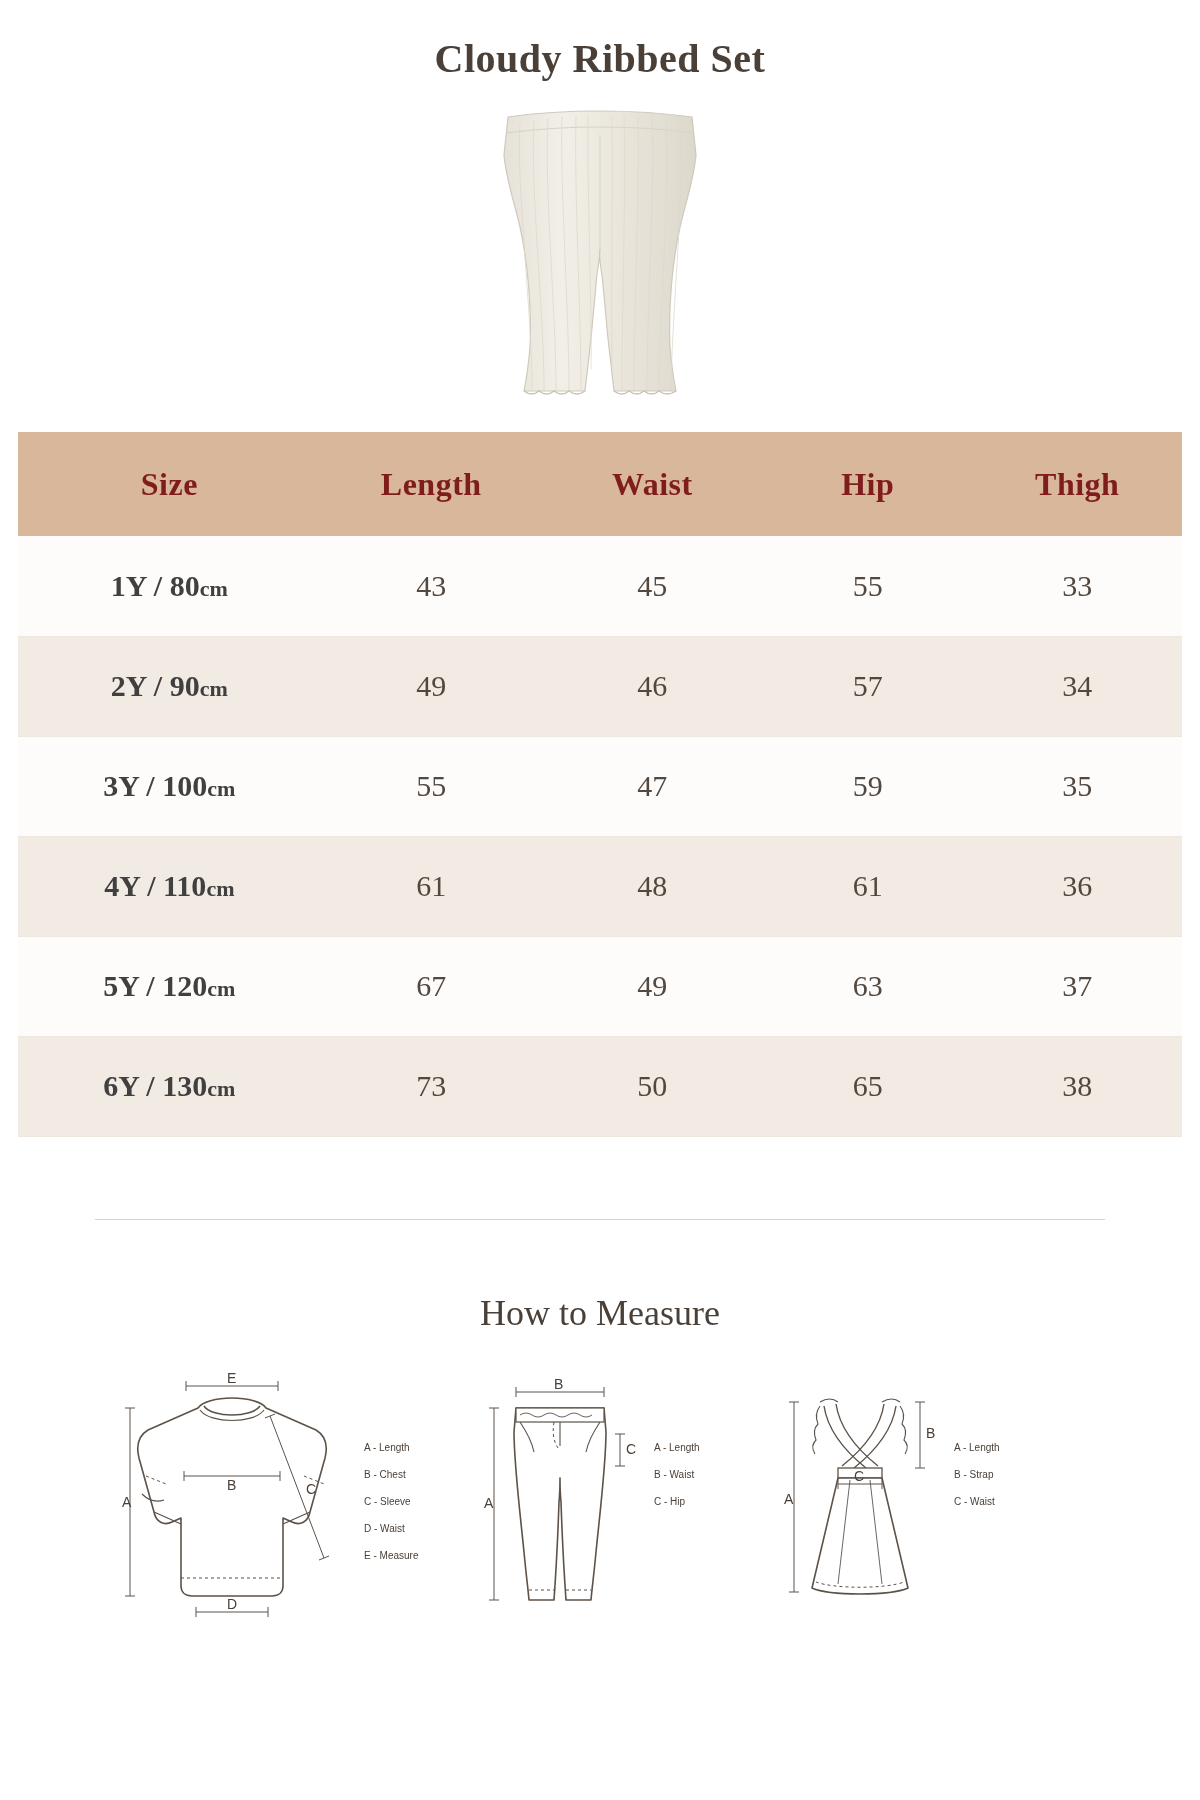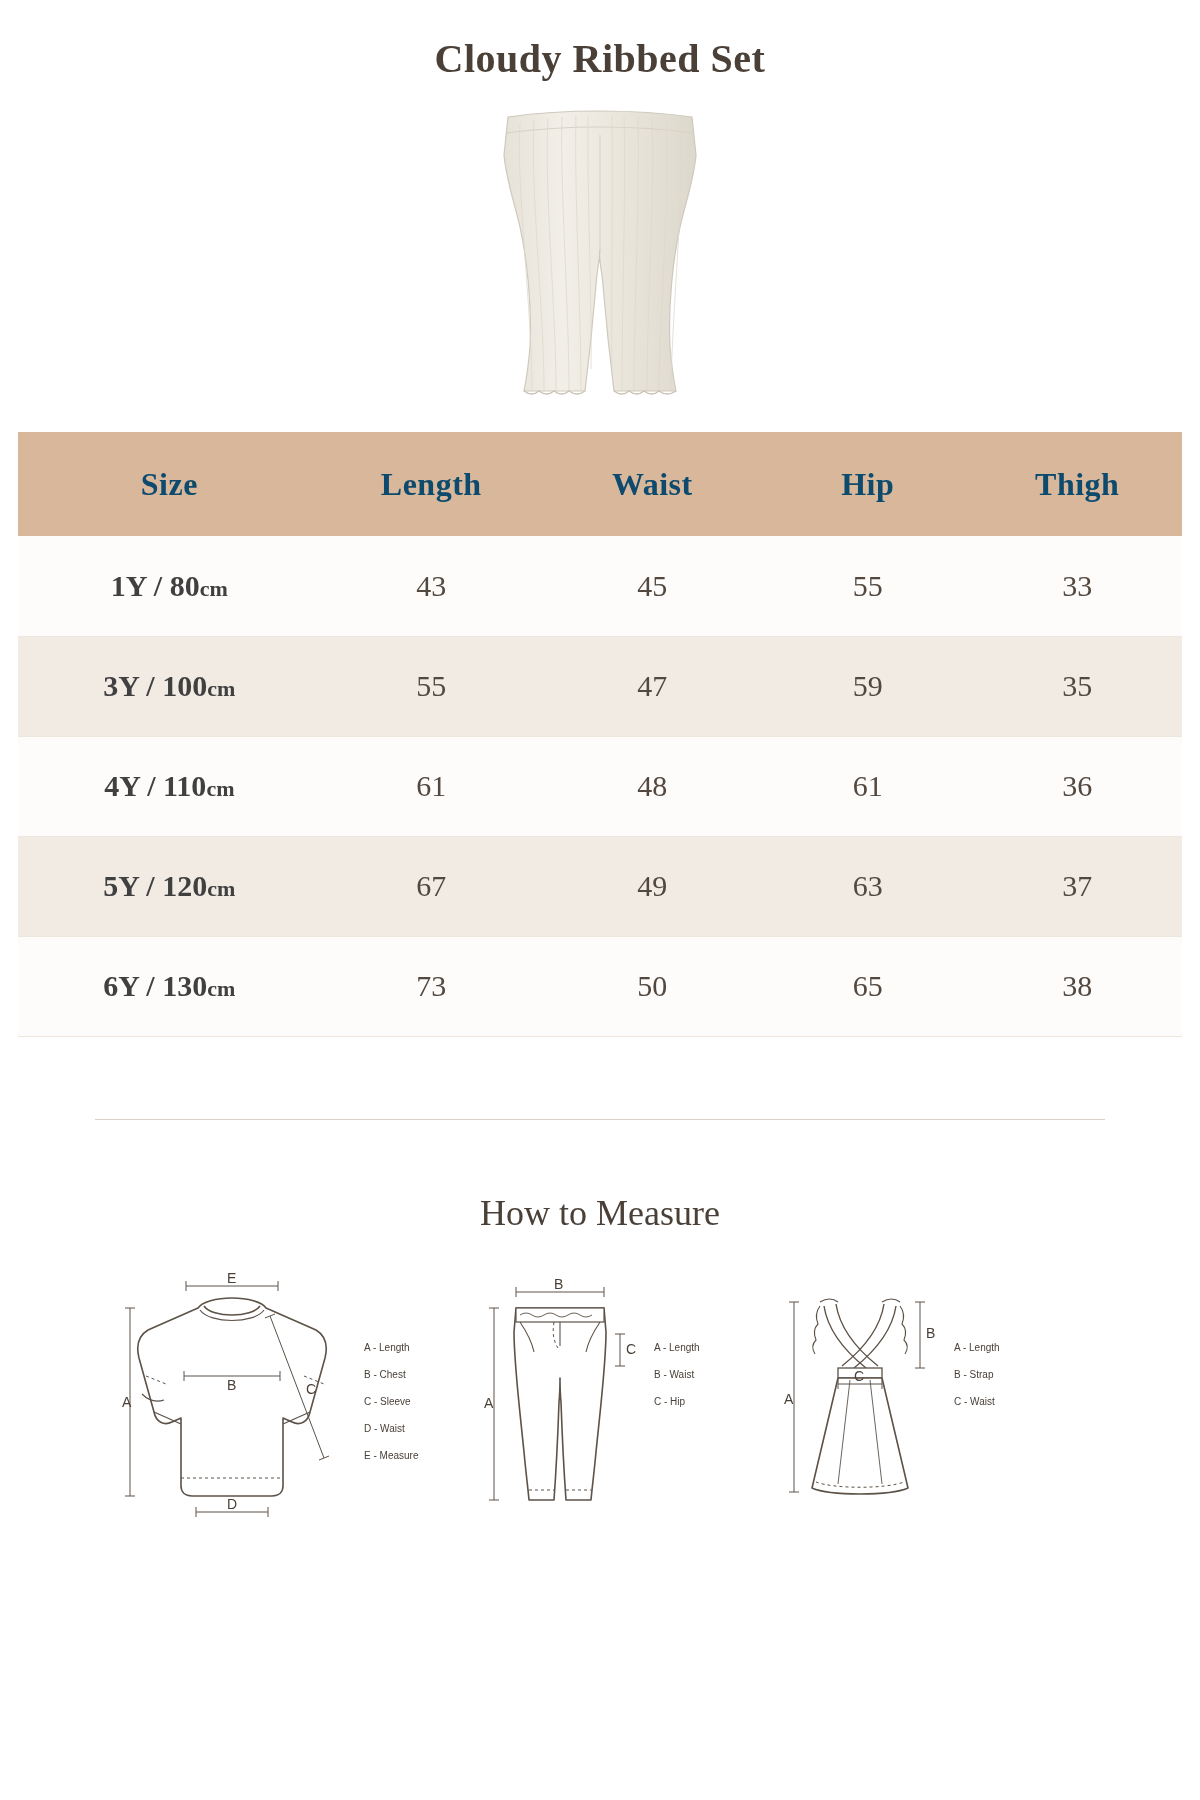--- a/index.html
+++ b/index.html
@@ -40,21 +40,21 @@
   .table-wrap {
     margin: 18px 18px 0 18px;
   }
   table.size-table {
     width: 100%;
     border-collapse: collapse;
     table-layout: fixed;
   }
   table.size-table thead th {
     background: #d8b79b;
-    color: #0c4a6e;
+    color: #7f1d1d;
     font-family: "Liberation Serif", serif;
     font-size: 32px;
     font-weight: 700;
     height: 104px;
     text-align: center;
     letter-spacing: 0.5px;
   }
   table.size-table tbody td {
     height: 100px;
     text-align: center;
@@ -203,20 +203,27 @@
       </thead>
       <tbody>
         <tr>
           <td class="size-cell"><span>1Y / 80</span><span class="cm">cm</span></td>
           <td>43</td>
           <td>45</td>
           <td>55</td>
           <td>33</td>
         </tr>
         <tr>
+          <td class="size-cell"><span>2Y / 90</span><span class="cm">cm</span></td>
+          <td>49</td>
+          <td>46</td>
+          <td>57</td>
+          <td>34</td>
+        </tr>
+        <tr>
           <td class="size-cell"><span>3Y / 100</span><span class="cm">cm</span></td>
           <td>55</td>
           <td>47</td>
           <td>59</td>
           <td>35</td>
         </tr>
         <tr>
           <td class="size-cell"><span>4Y / 110</span><span class="cm">cm</span></td>
           <td>61</td>
           <td>48</td>

